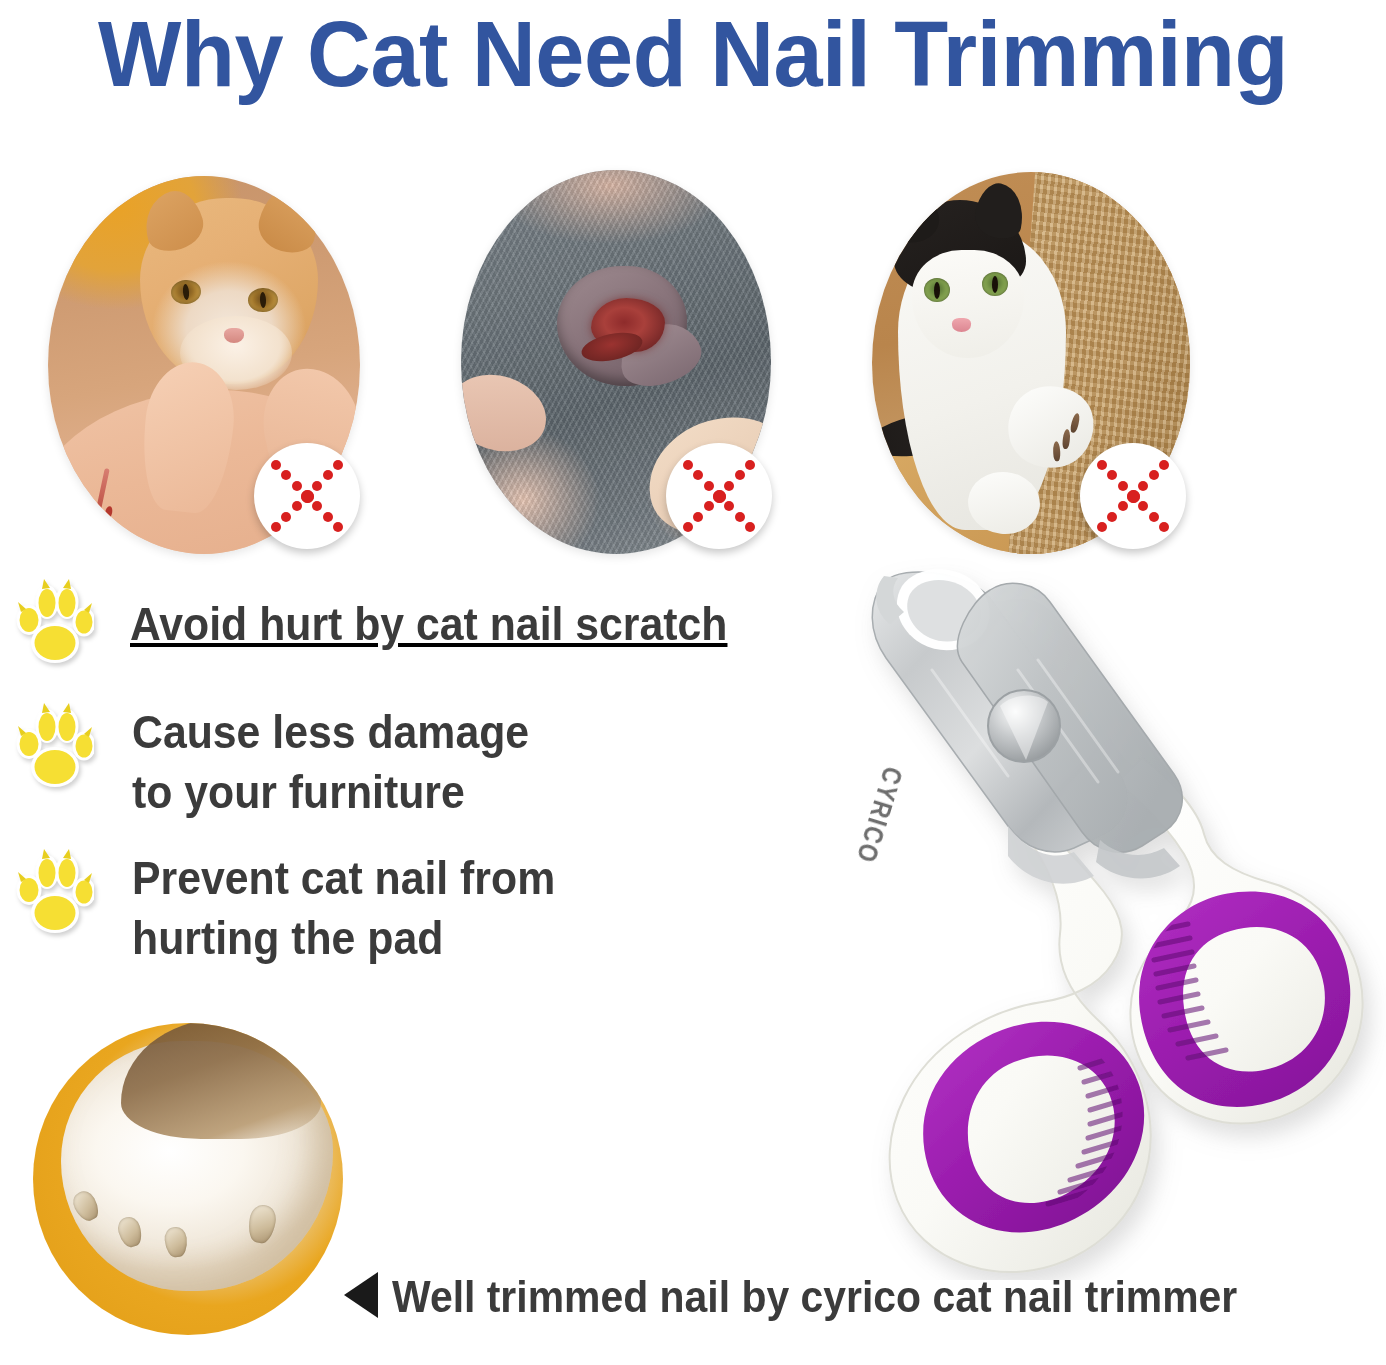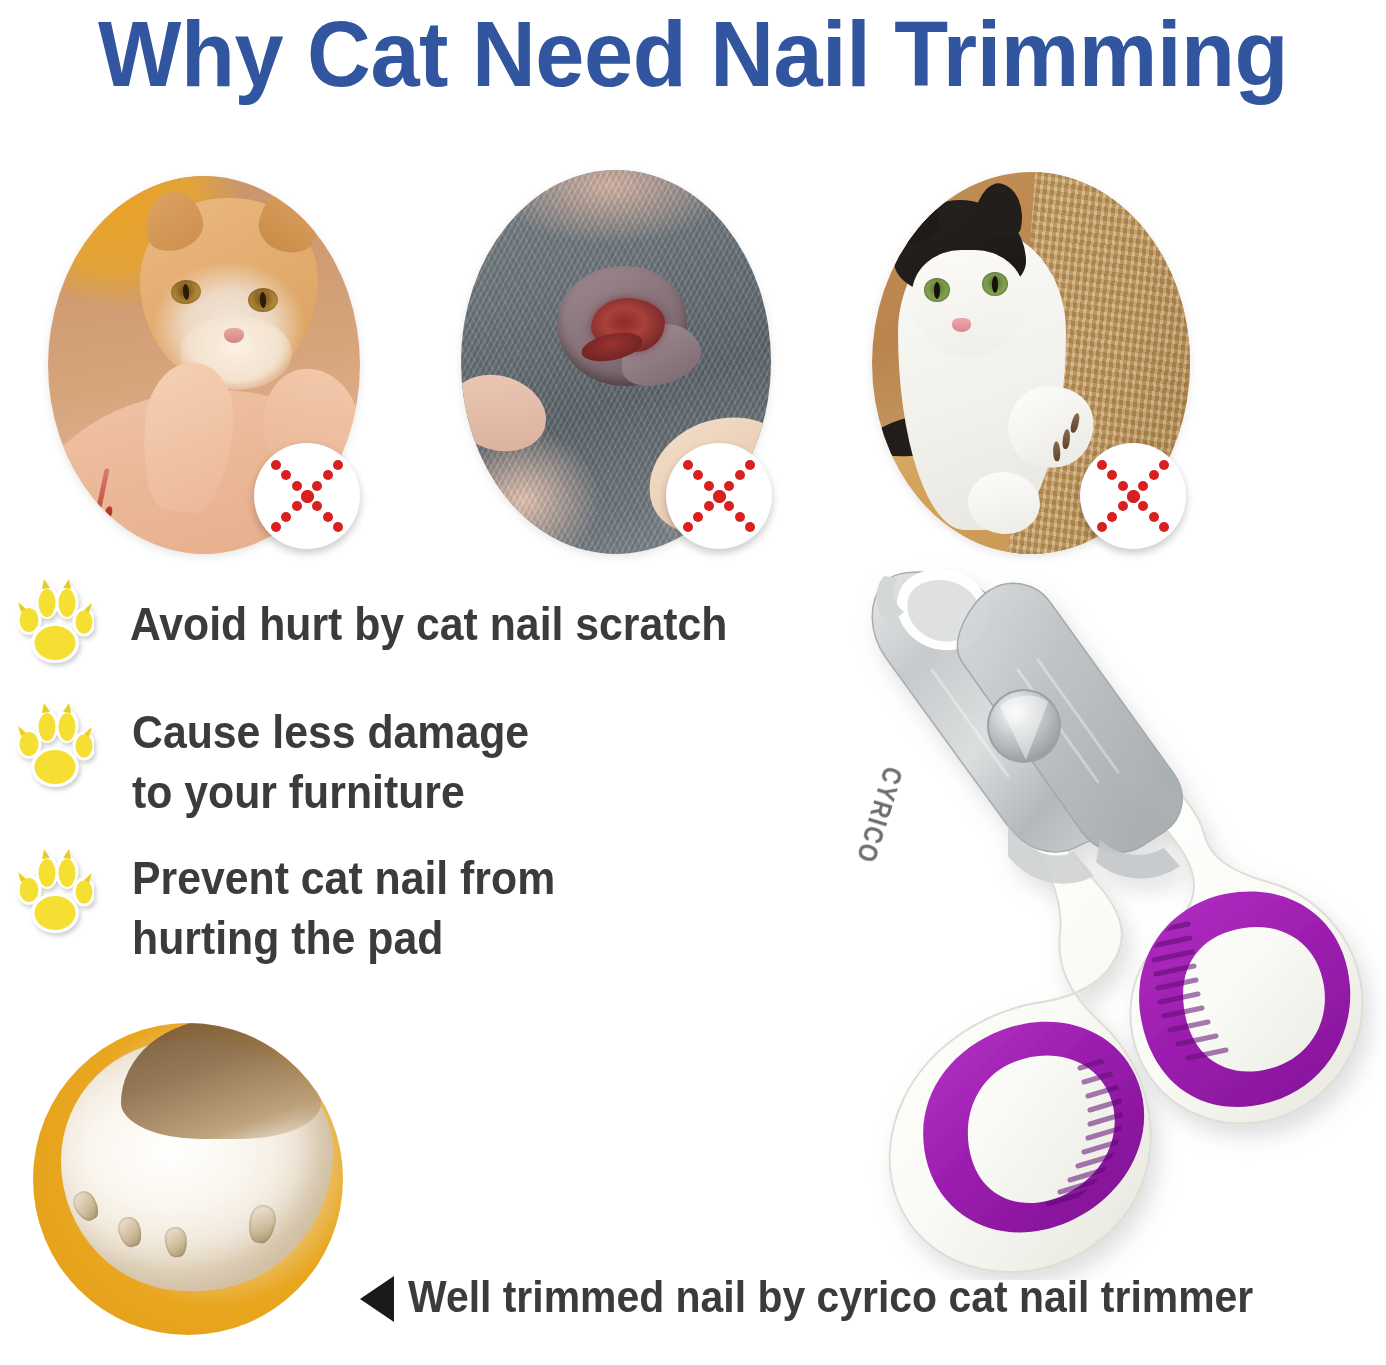--- a/index.html
+++ b/index.html
@@ -270,21 +270,21 @@
   #x-1 { left: 254px; top: 443px; }
   #x-2 { left: 666px; top: 443px; }
   #x-3 { left: 1080px; top: 443px; }
 
   
   .benefit-row {
     position: absolute;
     display: flex;
     align-items: flex-start;
   }
-  #benefit-0 { left: 16px; top: 576px; }
+  #benefit-0 { left: 16px; top: 576px; text-decoration: underline; }
   #benefit-1 { left: 16px; top: 700px; }
   #benefit-2 { left: 16px; top: 846px; }
 
   .paw-icon {
     position: relative;
     width: 78px; height: 88px;
     flex: 0 0 78px;
     filter: drop-shadow(2px 3px 2px rgba(0,0,0,0.18));
   }
   .benefit-text {
@@ -328,22 +328,22 @@
   #photo-4 .nail {
     position:absolute;
     width: 22px; height: 30px;
     border-radius: 46% 46% 40% 40% / 40% 40% 60% 60%;
     background: linear-gradient(150deg,#F2EAD9,#CDBB9A 60%,#A68F6C 100%);
     box-shadow: inset 0 0 3px rgba(90,70,40,.5);
   }
 
   
   #caption-row {
-    position:absolute; left:360px; top:1272px;
-    display:flex; align-items:flex-end;
+    position:absolute; left:344px; top:1272px;
+    display:flex; align-items:flex-start;
   }
   #caption-arrow {
     width:0; height:0;
     border-top: 23px solid transparent;
     border-bottom: 23px solid transparent;
     border-right: 34px solid #1A1A1A;
     flex: 0 0 auto;
   }
   #caption-text {
     margin-left: 14px;

